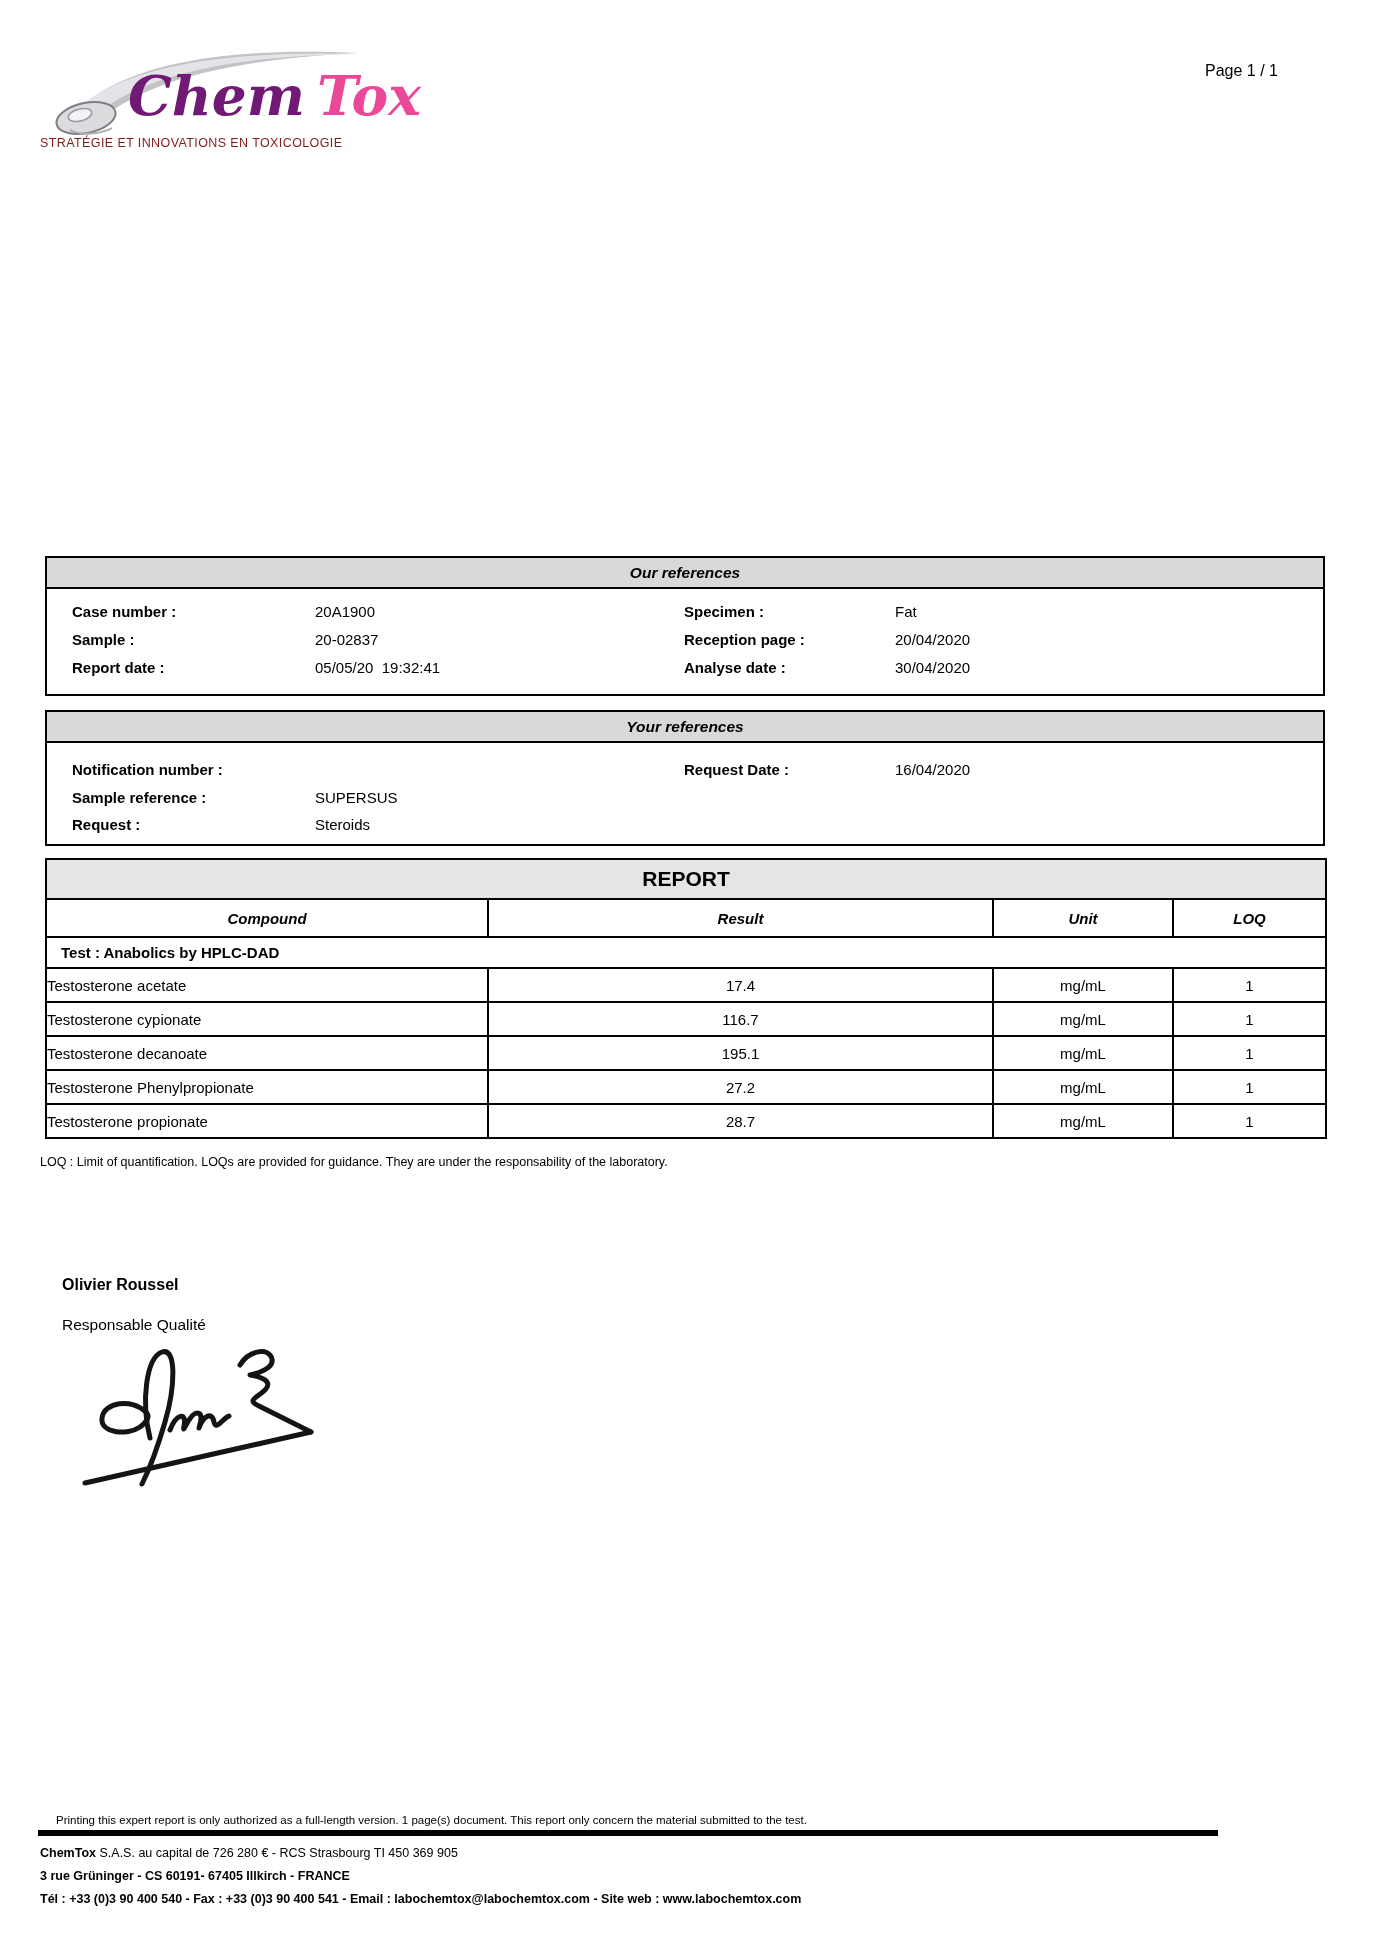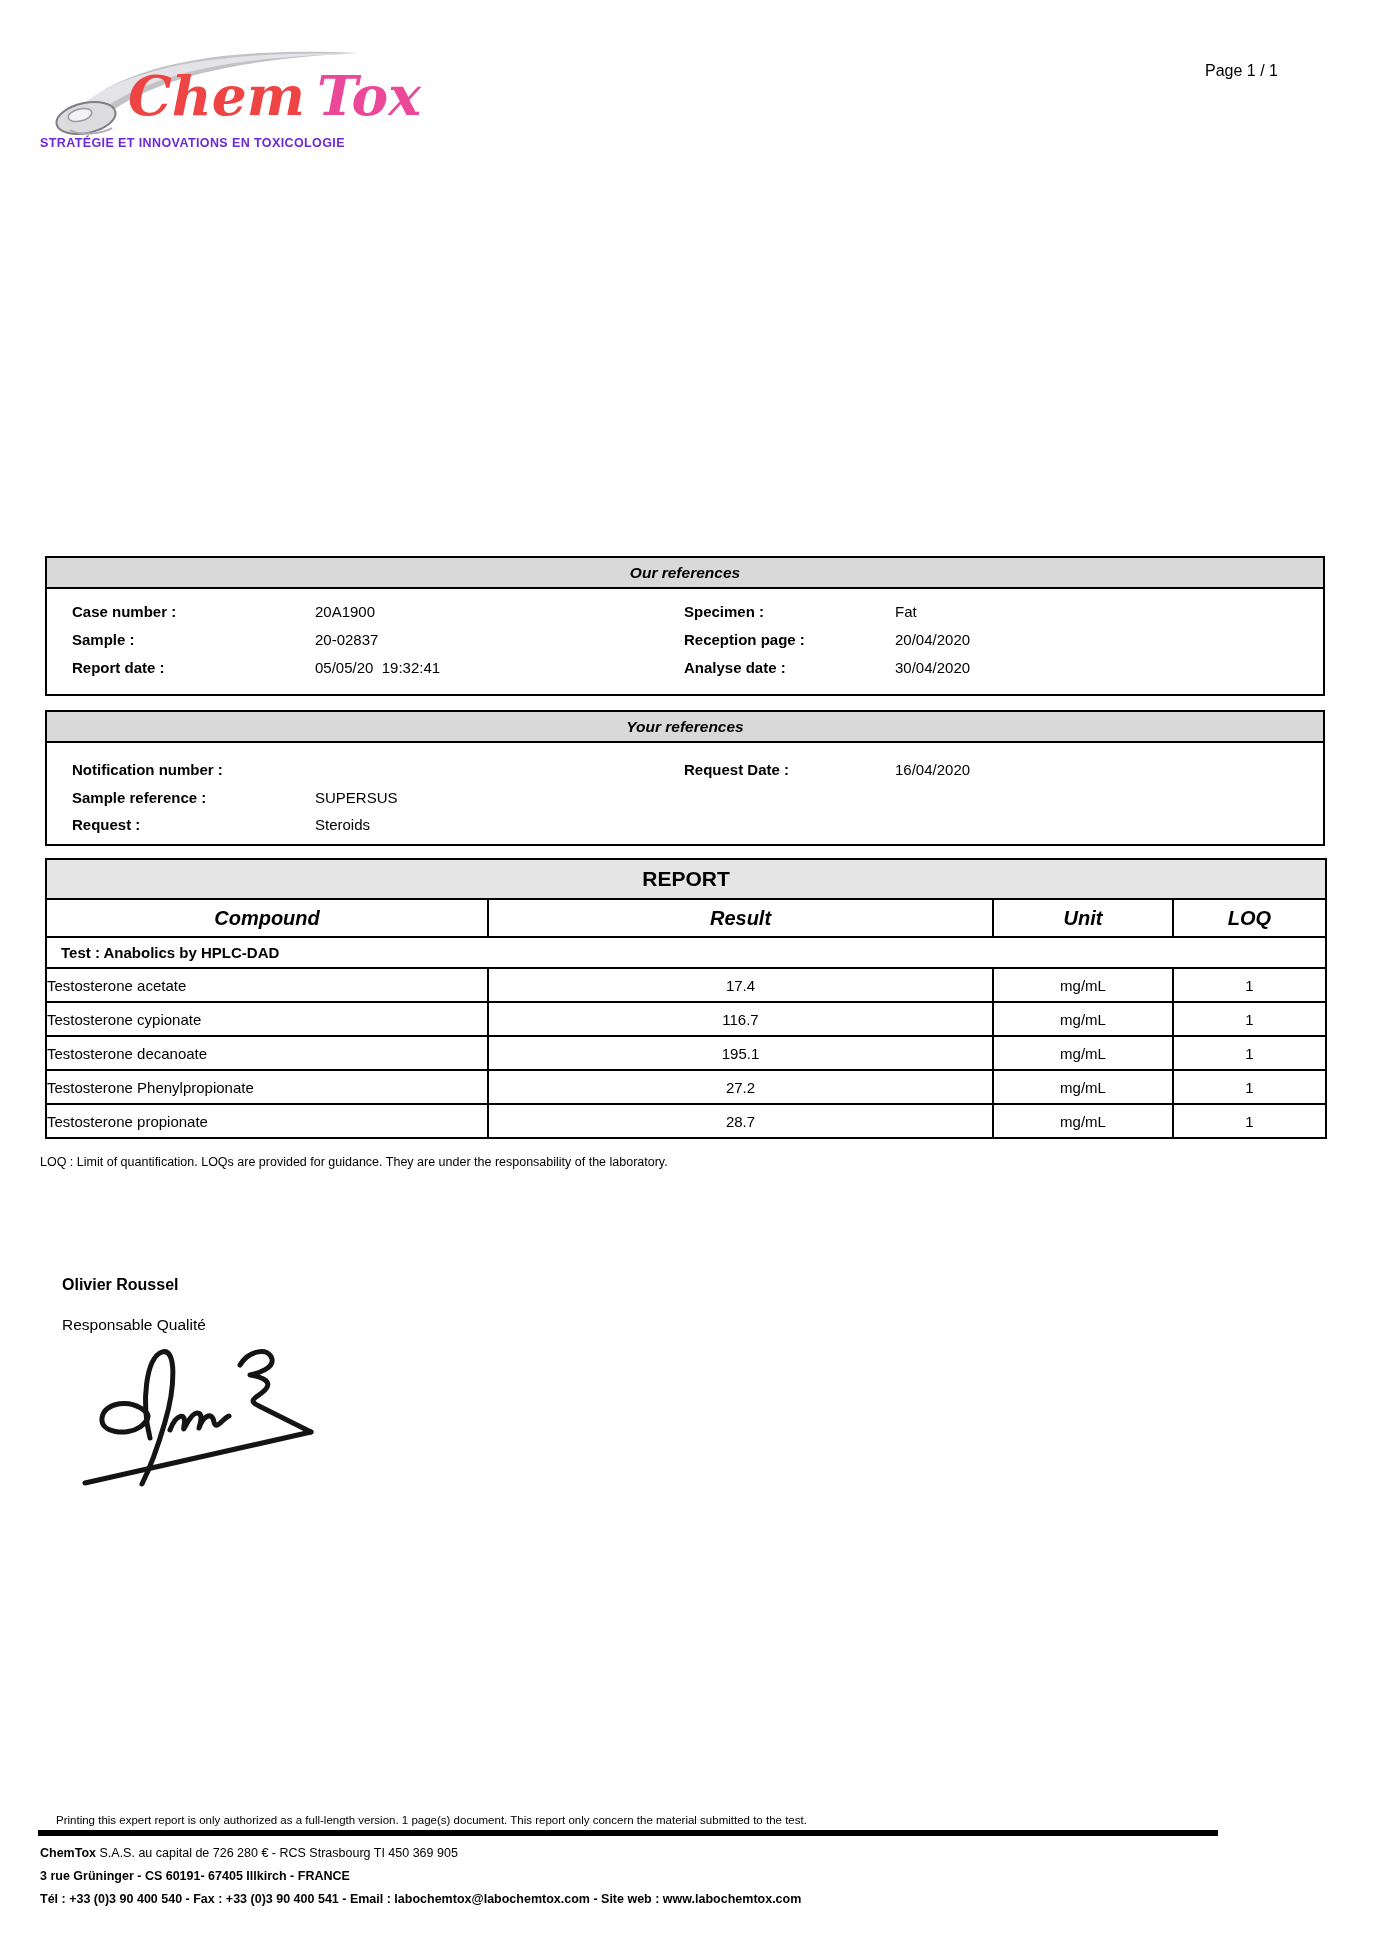--- a/index.html
+++ b/index.html
@@ -11,25 +11,25 @@
   }
 
   
   .logo { position:absolute; left:40px; top:40px; width:330px; height:120px; }
   .logo-swoosh { position:absolute; left:0; top:0; width:320px; height:95px; }
   .logo-text {
     position:absolute; left:88px; top:28px;
     font-family:"DejaVu Serif", serif; font-style:italic; font-weight:bold;
     font-size:55px; line-height:1; white-space:nowrap;
   }
-  .logo-chem { color:#ef4444; }
+  .logo-chem { color:#701a75; }
   .logo-tox  { color:#ec4899; margin-left:12px; }
   .logo-tagline {
     position:absolute; left:0; top:96px; width:330px;
-    font-size:12.5px; font-weight:700; letter-spacing:0.4px; color:#6d28d9;
+    font-size:12.5px; font-weight:400; letter-spacing:0.4px; color:#7f1d1d;
     white-space:nowrap;
   }
 
   .page-num { position:absolute; left:1205px; top:62px; font-size:16px; }
 
   
   .refbox { position:absolute; width:1280px; }
   .refbox-header {
     height:33px; background:#d9d9d9; border:2px solid #000;
     display:flex; align-items:center; justify-content:center;
@@ -42,21 +42,21 @@
   
   .report-table {
     position:absolute; left:45px; top:858px; width:1280px;
     border-collapse:collapse; table-layout:fixed; font-size:15px;
   }
   .report-table td, .report-table th { border:2px solid #000; }
   .rt-title {
     height:40px; background:#e5e5e5; text-align:center;
     font-size:21px; font-weight:bold; font-style:normal;
   }
-  .rt-cols th { height:38px; font-weight:bold; font-style:italic; text-align:center; font-size:20px; }
+  .rt-cols th { height:38px; font-weight:bold; font-style:italic; text-align:center; font-size:15px; }
   .rt-test td { height:31px; font-weight:bold; padding-left:14px; }
   .rt-row td { height:34px; }
   .c-compound { padding-left:0; text-align:left; }
   .c-result, .c-unit, .c-loq { text-align:center; }
 
   .loq-note { position:absolute; left:40px; top:1155px; font-size:12.5px; }
 
   
   .sig-name { position:absolute; left:62px; top:1276px; font-size:16px; font-weight:bold; }
   .sig-role { position:absolute; left:62px; top:1316px; font-size:15.5px; }

